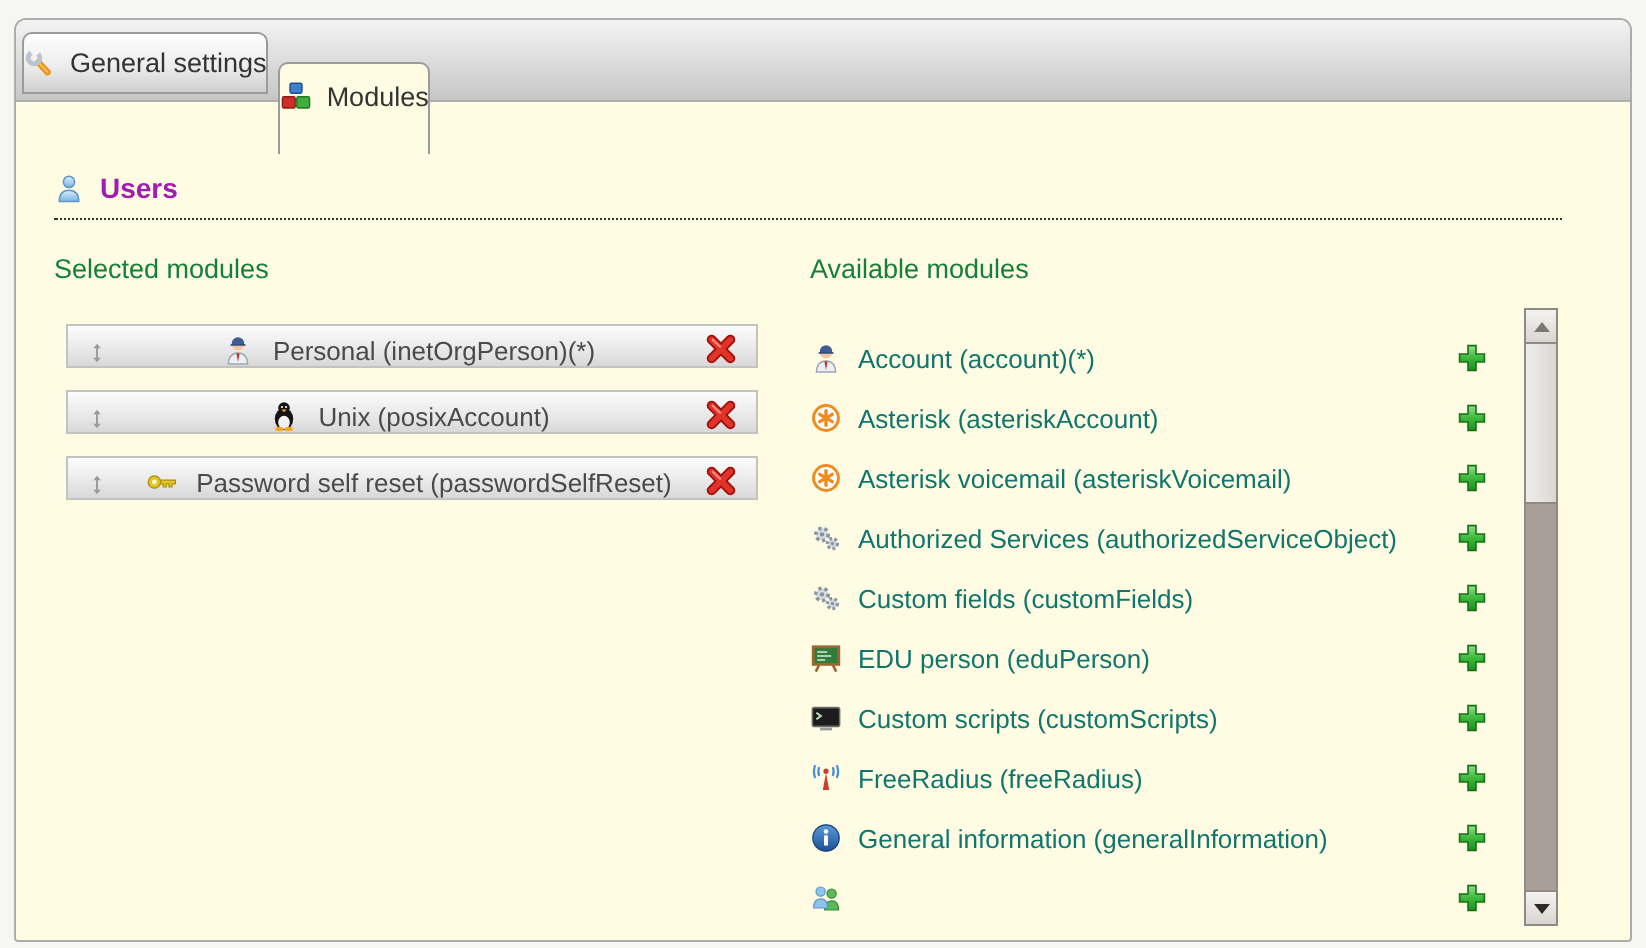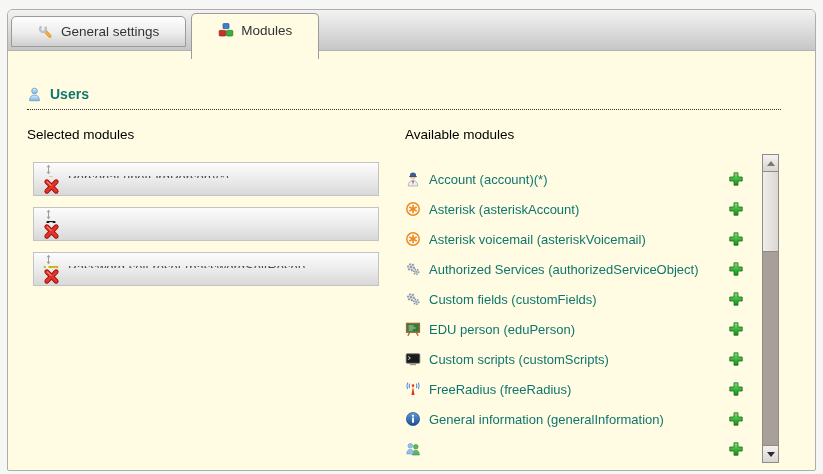--- a/index.html
+++ b/index.html
@@ -18,59 +18,58 @@
   
   .tabbar {
     position:absolute; left:0; top:0; right:0; height:41px;
     background:linear-gradient(#f3f3f3, #c6c6c6);
     border-bottom:1px solid #b0b0b0;
     border-radius:5px 5px 0 0;
     display:flex; align-items:flex-start;
   }
   .tab {
     display:flex; align-items:center; gap:7px;
-    height:31px; margin-top:6px; margin-left:5px; padding:0 26px;
+    height:31px; margin-top:6px; margin-left:5px; padding:0 0;
     background:linear-gradient(#fefefe, #ededed 55%, #cfcfcf);
     border:1px solid #9b9b9b; border-radius:5px 5px 0 0;
     font-size:13.5px; color:#333; white-space:nowrap; cursor:pointer;
     position:relative; z-index:1;
   }
   .tab:first-child { margin-left:3px; }
   .tab.active {
-    margin-top:3px; height:46px; padding-bottom:13px;
+    margin-top:21px; height:46px; padding-bottom:13px;
     background:#fffce3; border-bottom:0; z-index:3;
   }
   .icn { display:inline-flex; width:16px; height:16px; flex:0 0 auto; }
   .icn svg { width:100%; height:100%; display:block; }
   .icn.i11 { width:11px; height:13px; }
   .icn.i15 { width:15px; height:15px; }
 
   
   .section-header {
     position:absolute; left:19px; top:76px; width:754px;
     display:flex; align-items:center; gap:8px;
     padding-bottom:7px;
     border-bottom:1px dotted #333;
-    font-size:14px; font-weight:bold; color:#0f766e;
+    font-size:14px; font-weight:bold; color:#a21caf;
   }
   .panel-heading {
-    position:absolute; top:117px; font-size:13.5px; color:#000000;
+    position:absolute; top:117px; font-size:13.5px; color:#15803d;
   }
   .panel-heading.left { left:19px; }
   .panel-heading.right { left:397px; }
 
   
   .sel-list { position:absolute; left:25px; top:152px; width:346px; }
   .sel-row {
-    height:34px; margin-bottom:11px; padding:0 9px;
+    height:22px; margin-bottom:11px; padding:0 9px;
     border:1px solid #c3c3c3;
     background:linear-gradient(#fcfcfc, #eaeaea 55%, #d8d8d8);
-    display:flex; align-items:flex-start;
+    display:flex; align-items:flex-end;
     cursor:move;
-    flex-direction:column;
   }
   .sel-row .drag { width:14px; display:flex; align-items:center; }
   .sel-row .mid {
     flex:1; display:flex; align-items:center; justify-content:center; gap:9px;
     font-size:13px; color:#4a4a4a; white-space:nowrap; overflow:hidden;
   }
   .sel-row .del { width:17px; height:17px; cursor:pointer; display:flex; }
   .sel-row .del .icn { width:17px; height:17px; }
 
   
@@ -207,20 +206,21 @@
               <ellipse cx="8" cy="9.5" rx="4.6" ry="5.4" fill="#141414"></ellipse>
               <circle cx="8" cy="4" r="2.9" fill="#141414"></circle>
               <ellipse cx="8" cy="11.2" rx="2.9" ry="3.3" fill="#f2f2f2"></ellipse>
               <circle cx="7" cy="3.5" r="0.55" fill="#fff"></circle>
               <circle cx="9" cy="3.5" r="0.55" fill="#fff"></circle>
               <path d="M6.7 4.7 h2.6 l-1.3 1.4 z" fill="#f6a71c"></path>
               <ellipse cx="5.6" cy="14.5" rx="2" ry="1.1" fill="#f6a71c"></ellipse>
               <ellipse cx="10.4" cy="14.5" rx="2" ry="1.1" fill="#f6a71c"></ellipse>
             </svg>
           </span>
+      <span>Unix (posixAccount)</span>
     </span>
     <span class="del">
           <span class="icn ">
             <svg viewBox="0 0 16 16">
               <g stroke="#a01008" stroke-width="4.6" stroke-linecap="round">
                 <path d="M3.6 3.6 L12.4 12.4"></path>
                 <path d="M12.4 3.6 L3.6 12.4"></path>
               </g>
               <g stroke="#e0332a" stroke-width="2.8" stroke-linecap="round">
                 <path d="M3.6 3.6 L12.4 12.4"></path>

